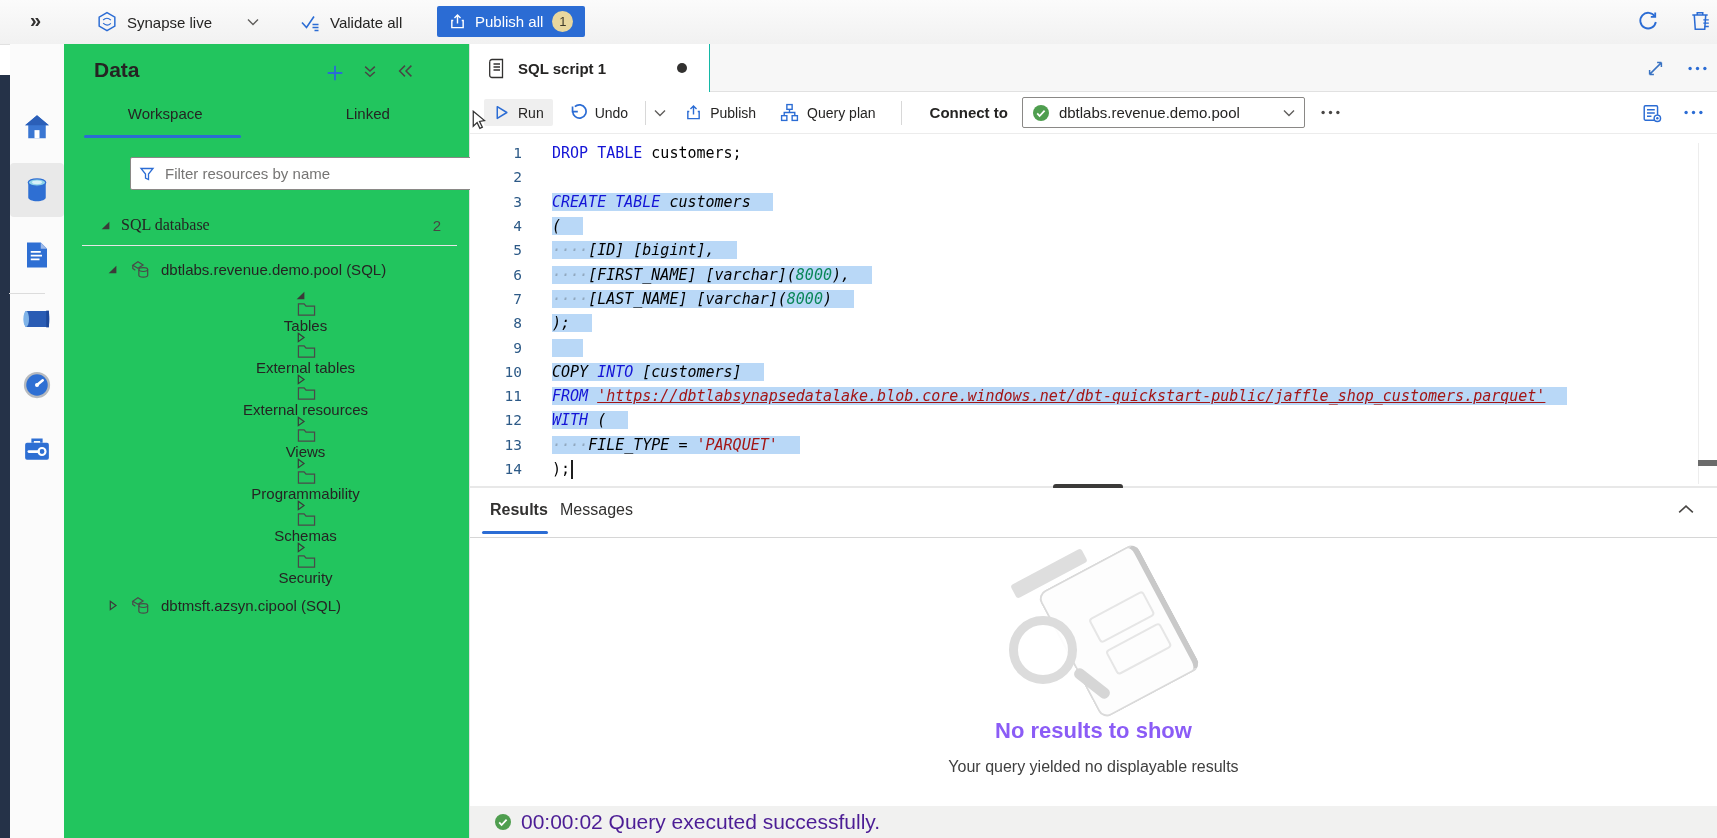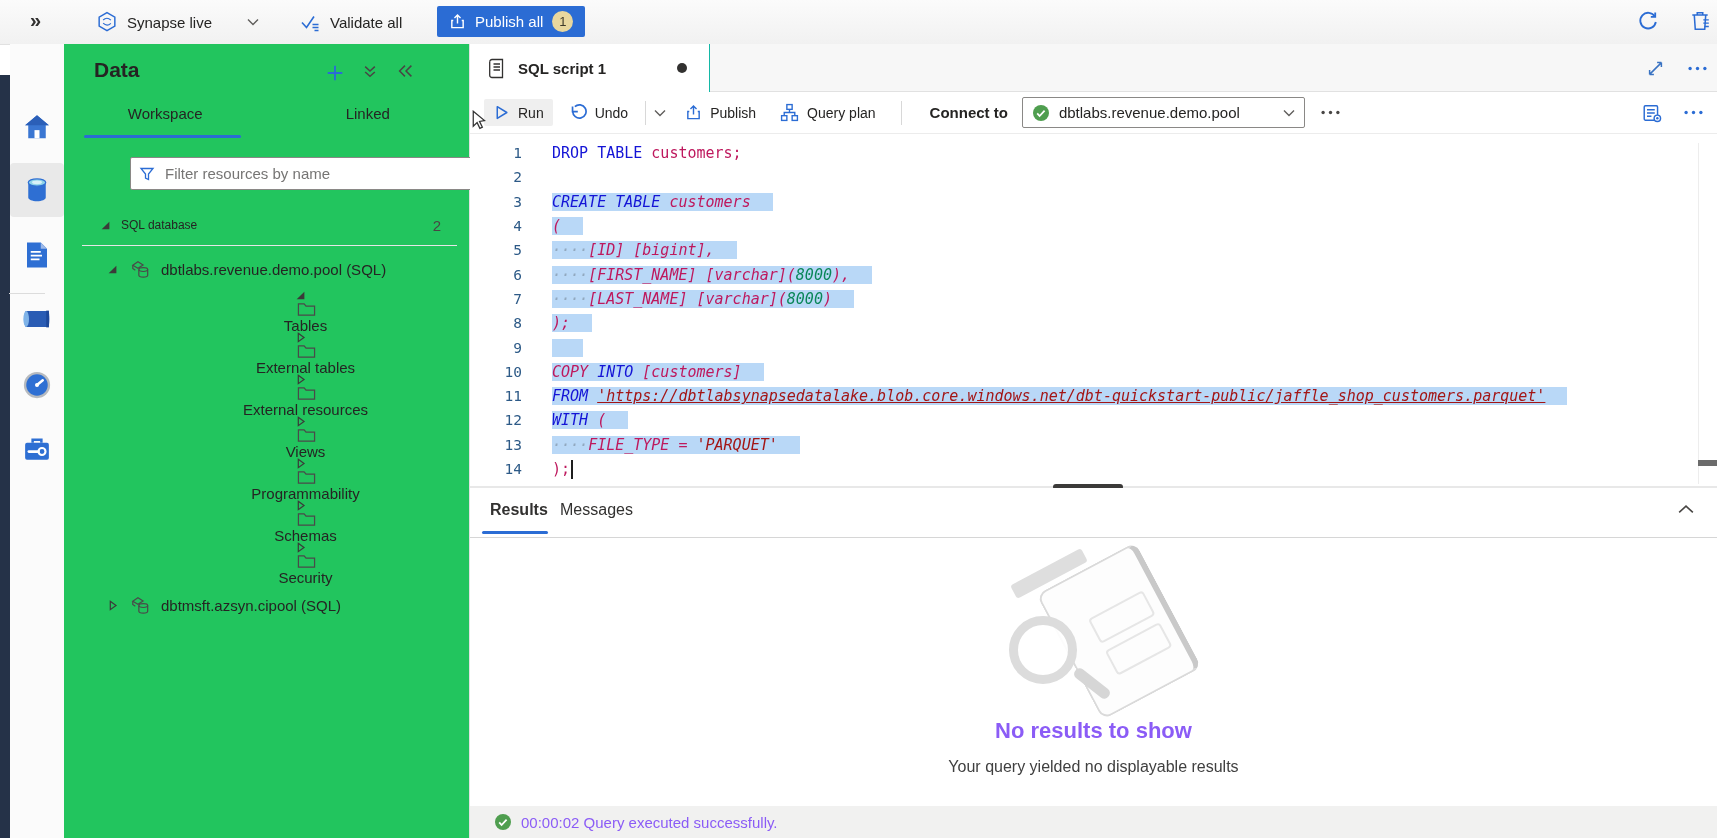--- a/index.html
+++ b/index.html
@@ -41,21 +41,21 @@
   .dp-tab{flex:1;text-align:center;position:relative;font-size:15px;color:#252423;padding-top:6px;}
   .dp-tab .underline{position:absolute;left:20px;right:26px;bottom:-3px;height:3px;background:#2b6cd4;border-radius:2px;display:none;}
   .dp-tab.active .underline{display:block;}
   #dp-filter{position:absolute;left:18px;top:113px;width:356px;height:31px;border:1px solid #8a8886;border-radius:2px;
              background:#fff;display:flex;align-items:center;padding:0 8px;gap:8px;margin-left:48px;}
   #dp-filter input{border:none;outline:none;flex:1;font-size:15px;font-family:inherit;color:#323130;background:transparent;}
   #dp-filter input::placeholder{color:#767574;}
 
   #dp-section{position:absolute;left:0;top:160px;width:100%;height:42px;display:flex;align-items:center;}
   #dp-section .twisty{margin-left:36px;}
-  #dp-section .sec-label{margin-left:10px;font-size:12px;color:#252423;}
+  #dp-section .sec-label{margin-left:10px;font-size:16px;color:#252423;font-family:Liberation Serif, serif;}
   #dp-section .sec-count{position:absolute;right:28px;color:#484644;font-size:15px;}
   #dp-sec-divider{position:absolute;left:18px;right:12px;top:201px;height:1px;background:#e6e6e6;}
 
   #tree{position:absolute;left:0;top:204px;width:100%;}
   .tree-row{height:42px;display:flex;align-items:center;font-size:15px;color:#252423;}
   .tree-row .twisty{width:12px;display:inline-flex;justify-content:center;}
   .tree-row .ticon{margin-left:12px;display:inline-flex;}
   .tree-row .tlabel{margin-left:10px;white-space:nowrap;}
   .tree-row.lvl1{padding-left:42px;}
   .tree-row.lvl2{padding-left:68px;flex-direction:column;}
@@ -81,21 +81,21 @@
   #pool-select .pool-name{flex:1;font-size:15px;color:#252423;white-space:nowrap;overflow:hidden;}
   #toolbar-more{color:#484644;margin-left:16px;}
   #toolbar-right{margin-left:auto;display:flex;align-items:center;gap:22px;}
 
   
   #code{position:absolute;left:0;top:97px;width:100%;font-family:"DejaVu Sans Mono",monospace;font-size:15px;}
   .code-line{height:24.3px;display:flex;align-items:center;white-space:pre;}
   .ln{width:52px;text-align:right;color:#2d5a87;flex:none;font-size:14.5px;}
   .lc{margin-left:30px;}
   .tk-kw{color:#1414d6;}
-  .tk-pl{color:#be185d;}
+  .tk-pl{color:#000000;}
   .tk-num{color:#098658;}
   .tk-str{color:#a31515;}
   .tk-strlink{color:#a31515;text-decoration:underline;}
   .tk-ws{color:#92a9c0;}
   .sel{background:#b9d8f7;padding-right:22px;font-style:italic;}
   .cursor{display:inline-block;width:2px;height:19px;background:#1e1e1e;vertical-align:middle;margin-left:1px;}
   #code-vline{position:absolute;left:1228px;top:99px;height:341px;width:1px;background:#ededed;}
   #code-hscroll{position:absolute;left:1228px;top:416px;width:19px;height:6px;background:#6b6b6b;}
 
   
@@ -118,21 +118,21 @@
   .illus .strip{position:absolute;left:30px;top:14px;width:80px;height:15px;background:#dedede;border-radius:3px;transform:rotate(-28deg);}
   .illus .mag{position:absolute;left:30px;top:64px;width:50px;height:50px;border:9px solid #dcdcdc;border-radius:50%;
               background:rgba(255,255,255,.9);}
   .illus .mag-handle{position:absolute;left:92px;top:126px;width:42px;height:11px;background:#d6d6d6;border-radius:5px;transform:rotate(38deg);}
 
   #empty-title{position:absolute;left:0;width:100%;top:180px;text-align:center;font-size:22px;font-weight:700;color:#8b5cf6;}
   #empty-subtitle{position:absolute;left:0;width:100%;top:220px;text-align:center;font-size:16px;color:#404040;}
 
   #statusbar{position:absolute;left:0;top:762px;width:100%;height:32px;background:#f1f1f0;display:flex;align-items:center;
              padding-left:24px;box-sizing:border-box;gap:9px;}
-  #status-text{font-size:15px;color:#8b5cf6;}
+  #status-text{font-size:21px;color:#4c1d95;}
 
   #mouse-cursor{position:absolute;left:472px;top:110px;z-index:50;}
   .i{display:inline-flex;align-items:center;justify-content:center;}
 </style>
 </head>
 <body>
 <div id="app">
 
 <div id="topbar">
   <div class="tb-item" id="tb-expand">»</div>

